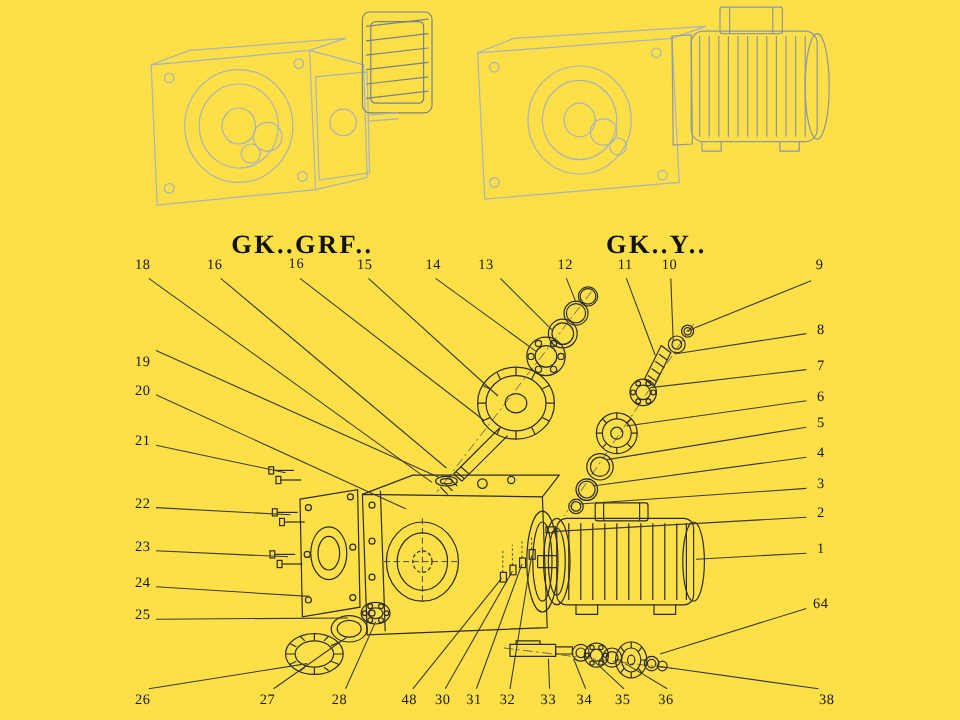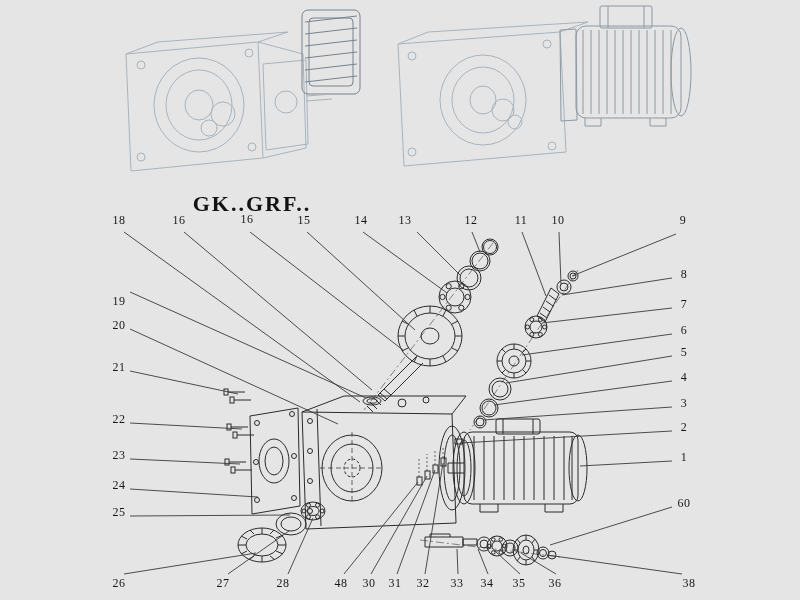--- a/index.html
+++ b/index.html
@@ -1,18 +1,18 @@
 <!DOCTYPE html>
 <html><head>
 <meta charset="utf-8">
 <style>
   * { margin:0; padding:0; box-sizing:border-box; }
   html,body { width:800px; height:600px; }
   body { background:#fff; font-family:"Liberation Serif", serif; }
-  .canvas { position:relative; width:800px; height:600px; background:#e5e5e5; overflow:hidden; }
+  .canvas { position:relative; width:800px; height:600px; background:#fde047; overflow:hidden; }
   svg.art { position:absolute; left:0; top:0; }
   .num {
     position:absolute; width:26px; text-align:center;
     font-size:12px; color:#161616; letter-spacing:.5px;
     font-family:"Liberation Serif", serif;
   }
   .title {
     position:absolute; width:220px; text-align:center;
     font-size:22px; font-weight:700; letter-spacing:2px; color:#121212;
     font-family:"Liberation Serif", serif;
@@ -281,20 +281,21 @@
       <path d="M425,574 L443,463"></path>
         <path d="M458,574 L457,549"></path>
         <path d="M488,574 L478,549"></path>
       <path d="M520,574 L495,551"></path>
         <path d="M556,574 L521,553"></path>
         <path d="M682,574 L547,555"></path>
     </g>
   </svg>
 
   <div class="title" id="title-left">GK..GRF..</div>
+  <div class="title" id="title-right">GK..Y..</div>
 
   <span class="num" style="left:106px;top:213px">18</span>
   <span class="num" style="left:166px;top:213px">16</span>
   <span class="num" style="left:234px;top:212px">16</span>
   <span class="num" style="left:291px;top:213px">15</span>
   <span class="num" style="left:348px;top:213px">14</span>
   <span class="num" style="left:392px;top:213px">13</span>
   <span class="num" style="left:458px;top:213px">12</span>
   <span class="num" style="left:508px;top:213px">11</span>
   <span class="num" style="left:545px;top:213px">10</span>
@@ -309,21 +310,21 @@
   <span class="num" style="left:106px;top:505px">25</span>
 
   <span class="num" style="left:671px;top:267px">8</span>
   <span class="num" style="left:671px;top:297px">7</span>
   <span class="num" style="left:671px;top:323px">6</span>
   <span class="num" style="left:671px;top:345px">5</span>
   <span class="num" style="left:671px;top:370px">4</span>
   <span class="num" style="left:671px;top:396px">3</span>
   <span class="num" style="left:671px;top:420px">2</span>
   <span class="num" style="left:671px;top:450px">1</span>
-  <span class="num" style="left:671px;top:496px">60</span>
+  <span class="num" style="left:671px;top:496px">64</span>
 
   <span class="num" style="left:106px;top:576px">26</span>
   <span class="num" style="left:210px;top:576px">27</span>
   <span class="num" style="left:270px;top:576px">28</span>
   <span class="num" style="left:328px;top:576px">48</span>
   <span class="num" style="left:356px;top:576px">30</span>
   <span class="num" style="left:382px;top:576px">31</span>
   <span class="num" style="left:410px;top:576px">32</span>
   <span class="num" style="left:444px;top:576px">33</span>
   <span class="num" style="left:474px;top:576px">34</span>

